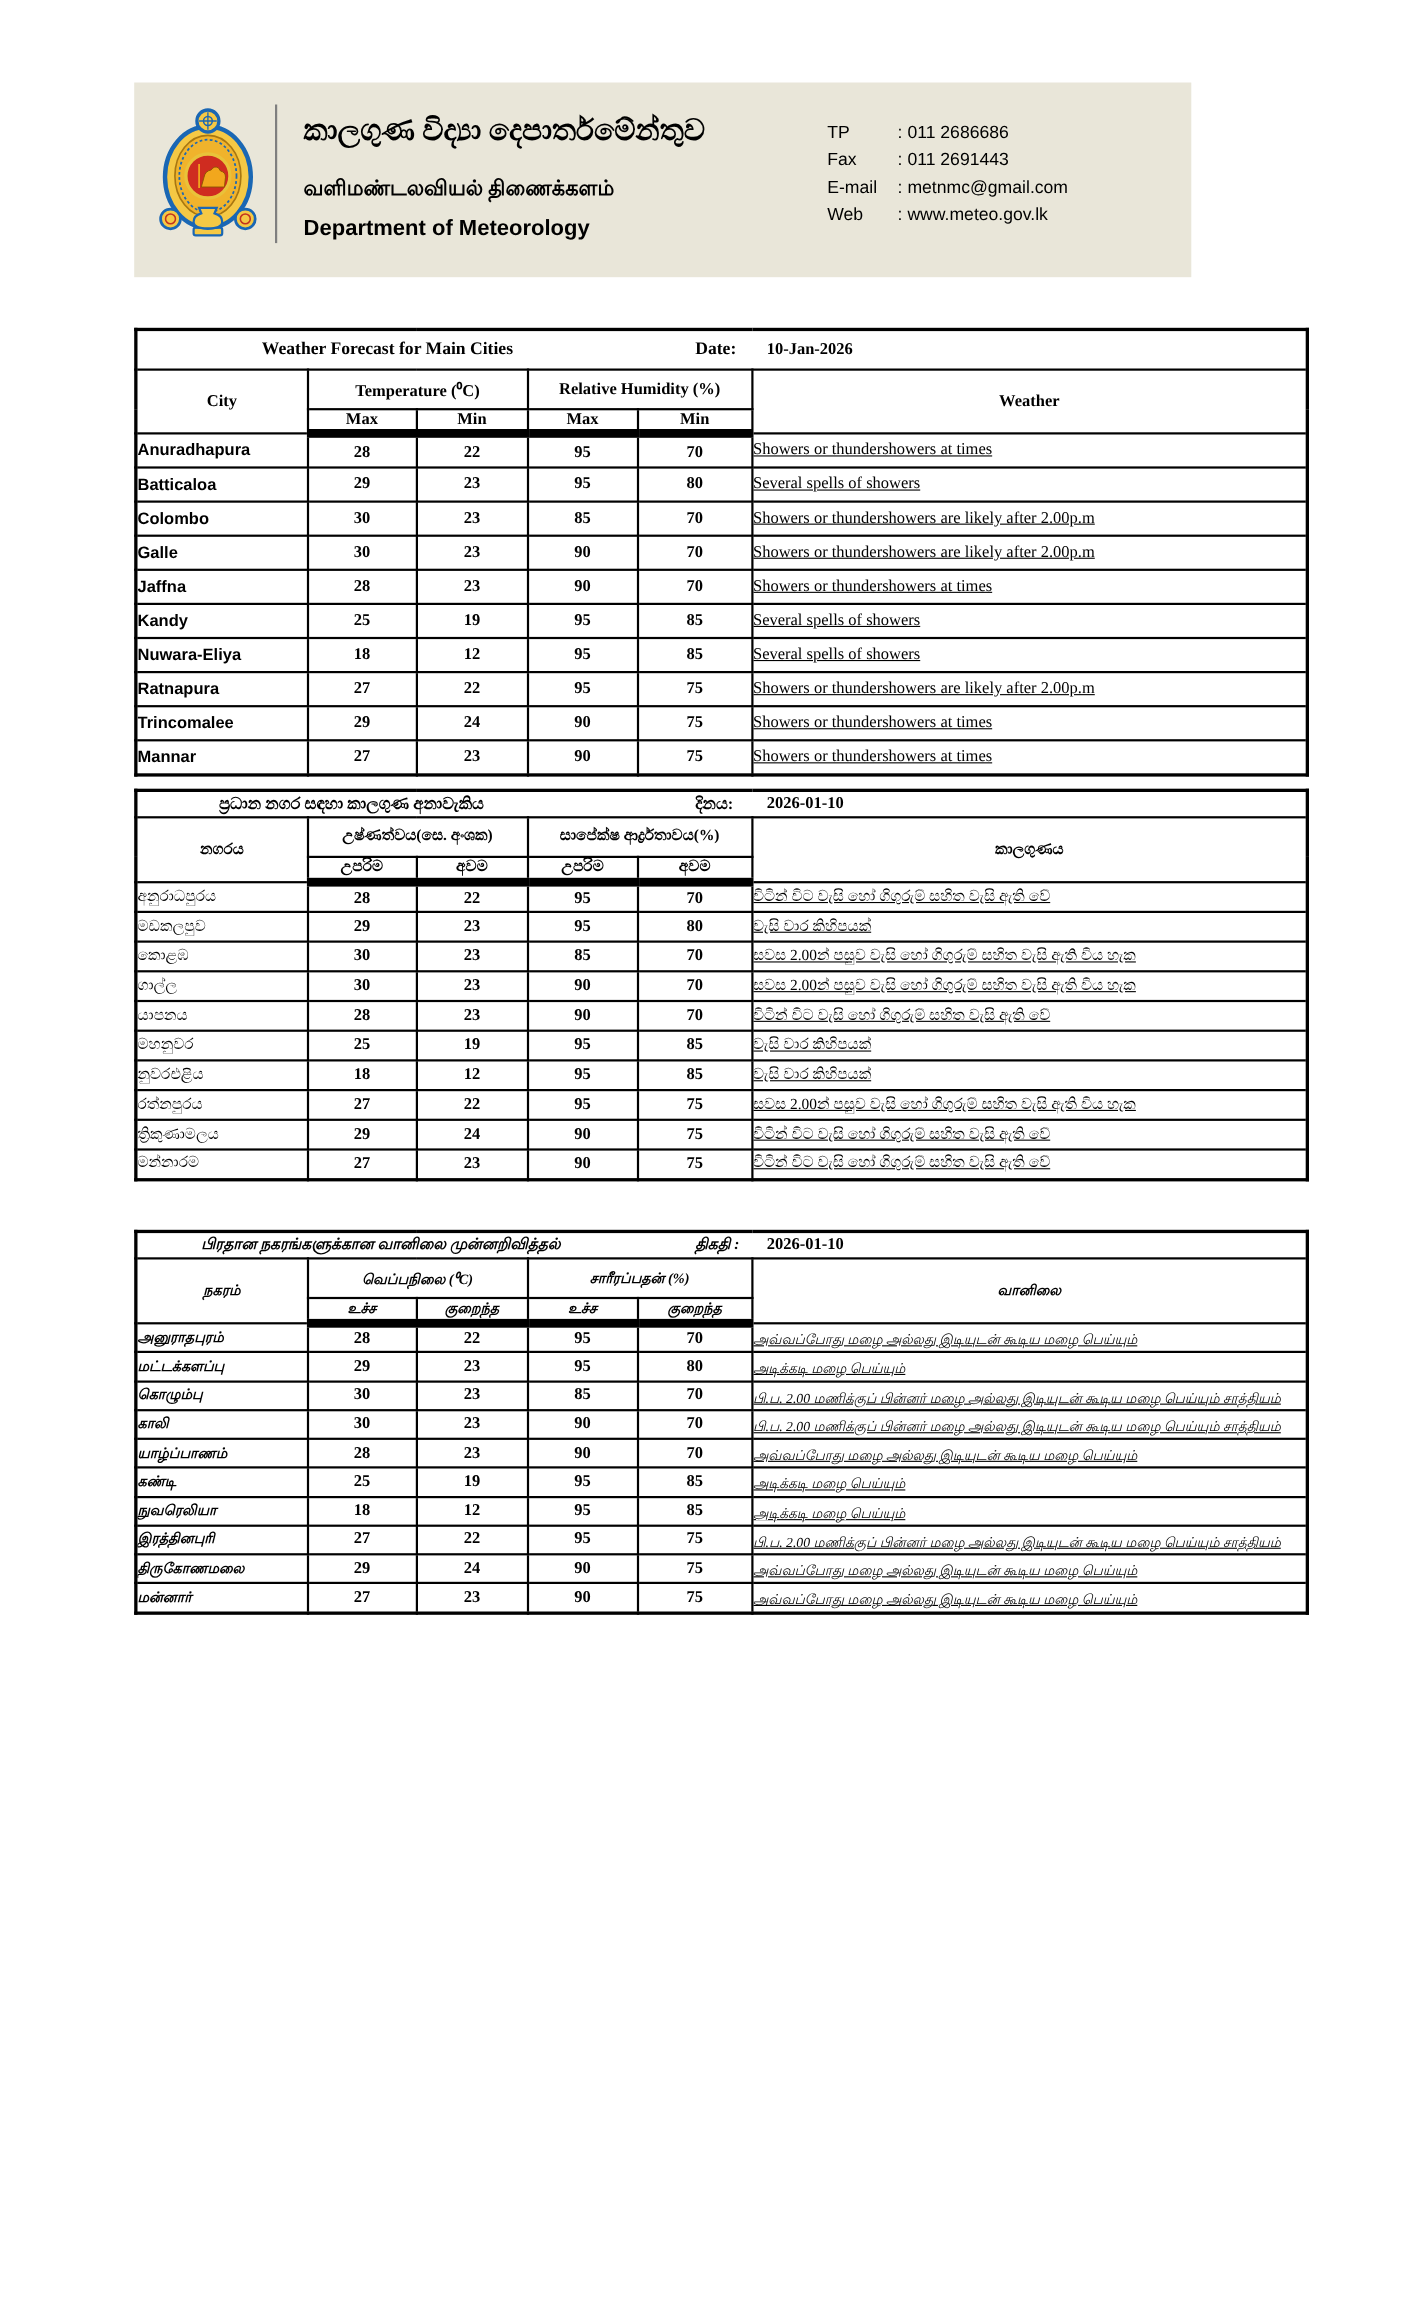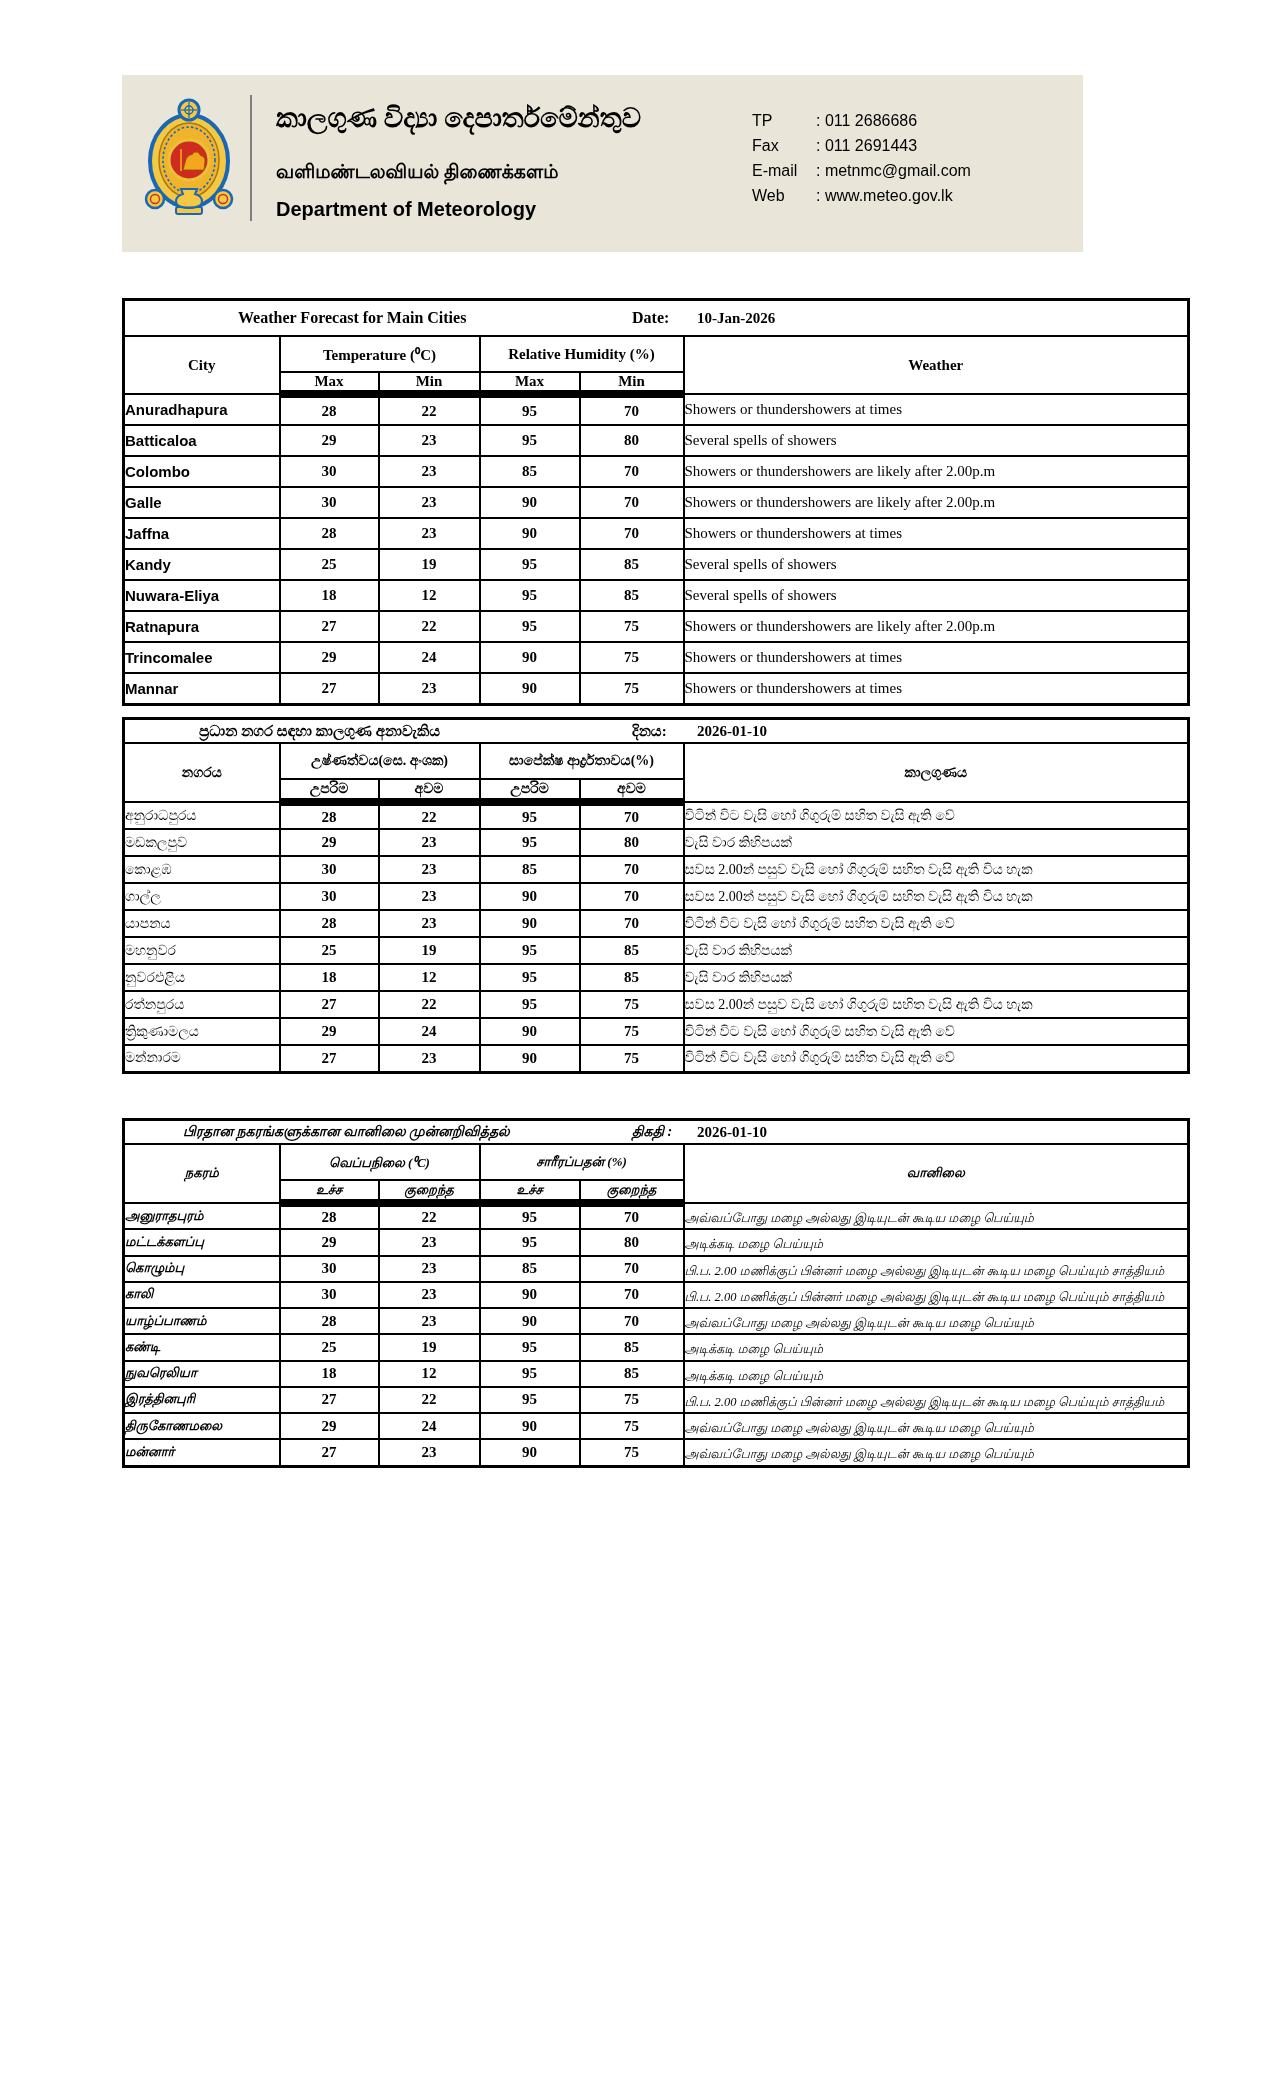--- a/index.html
+++ b/index.html
@@ -40,21 +40,21 @@
   .date-label{left:507px;}
   .date-value{left:572px;font-family:"Liberation Serif",serif;font-weight:bold;font-size:15px;font-style:normal;}
   .group-tr th{font-weight:bold;text-align:center;}
   .t-en .group-tr{height:36px;}  .t-si .group-tr,.t-ta .group-tr{height:36px;}
   .sub-tr th{font-weight:bold;text-align:center;border-bottom:8px solid #000000;}
   .t-en .sub-tr{height:22px;}   .t-si .sub-tr,.t-ta .sub-tr{height:23px;}
   .t-en .data-tr{height:31px;}  .t-si .data-tr{height:27px;} .t-ta .data-tr{height:26px;}
   .cell-city{padding-left:8px;text-align:left;font-weight:bold;}
   .t-en .cell-city{font-family:"Liberation Sans",sans-serif;font-size:15px;}
   .cell-num{text-align:center;font-family:"Liberation Serif",serif;font-weight:bold;font-size:15px;font-style:normal;}
-  .cell-weather{padding-left:8px;text-align:left;}
+  .cell-weather{padding-left:8px;text-align:left;text-decoration:underline;}
   .t-en{font-size:15px;}
   .t-si{font-size:14px;}
   .t-ta{font-size:13px;}
   .t-si .cell-city{font-weight:normal;}
   .t-ta .tbl-title,.t-ta .date-label,.t-ta .group-tr th,.t-ta .sub-tr th,
   .t-ta .cell-city,.t-ta .cell-weather{font-style:italic;}
   .t-ta .cell-weather{font-size:12.5px;line-height:1.3;padding-top:6px;padding-bottom:2px;}
   .tbl-en{top:298px;} .tbl-si{top:717px;} .tbl-ta{top:1118px;}
 </style>
 </head>

